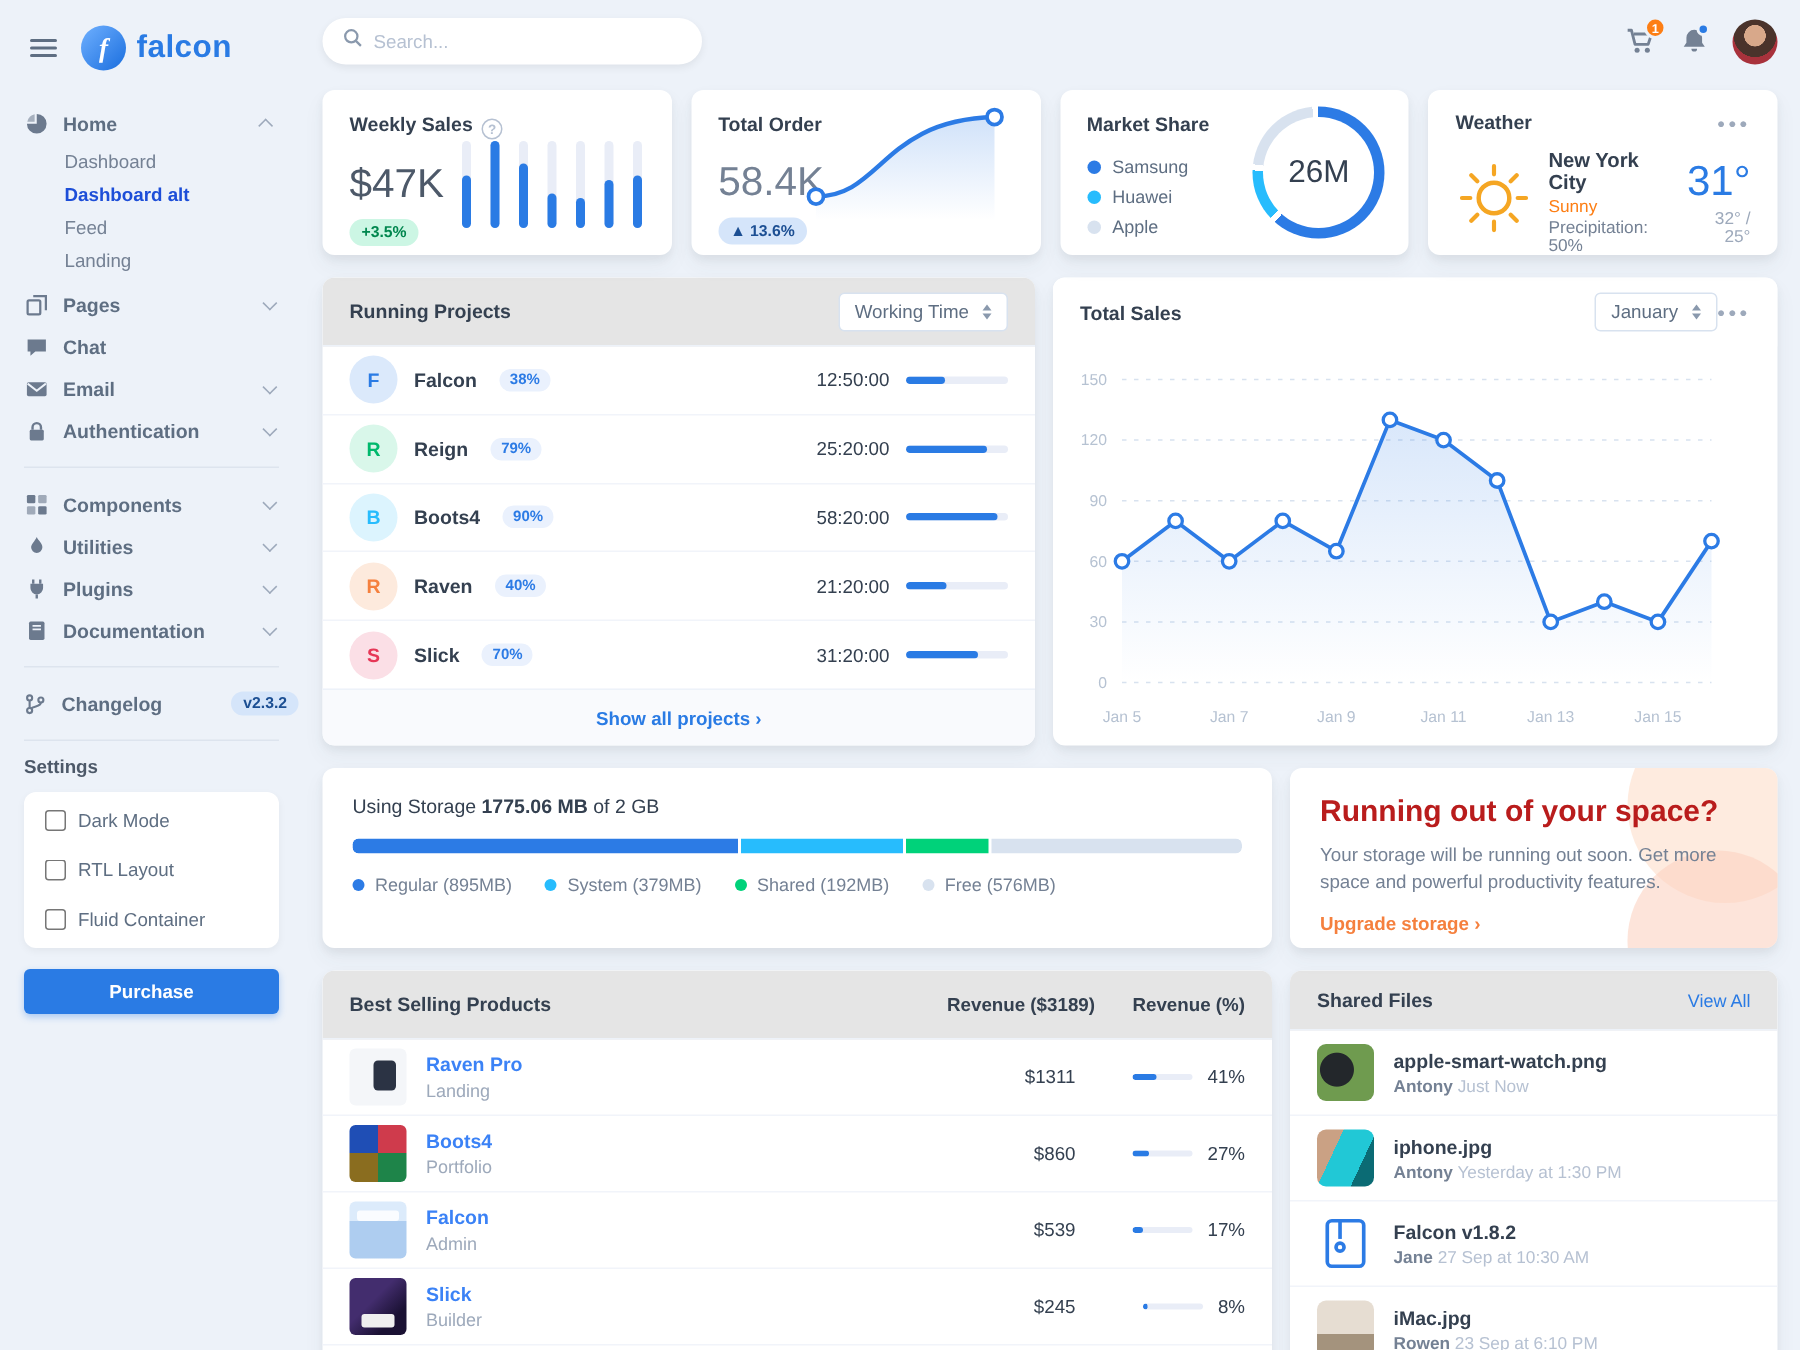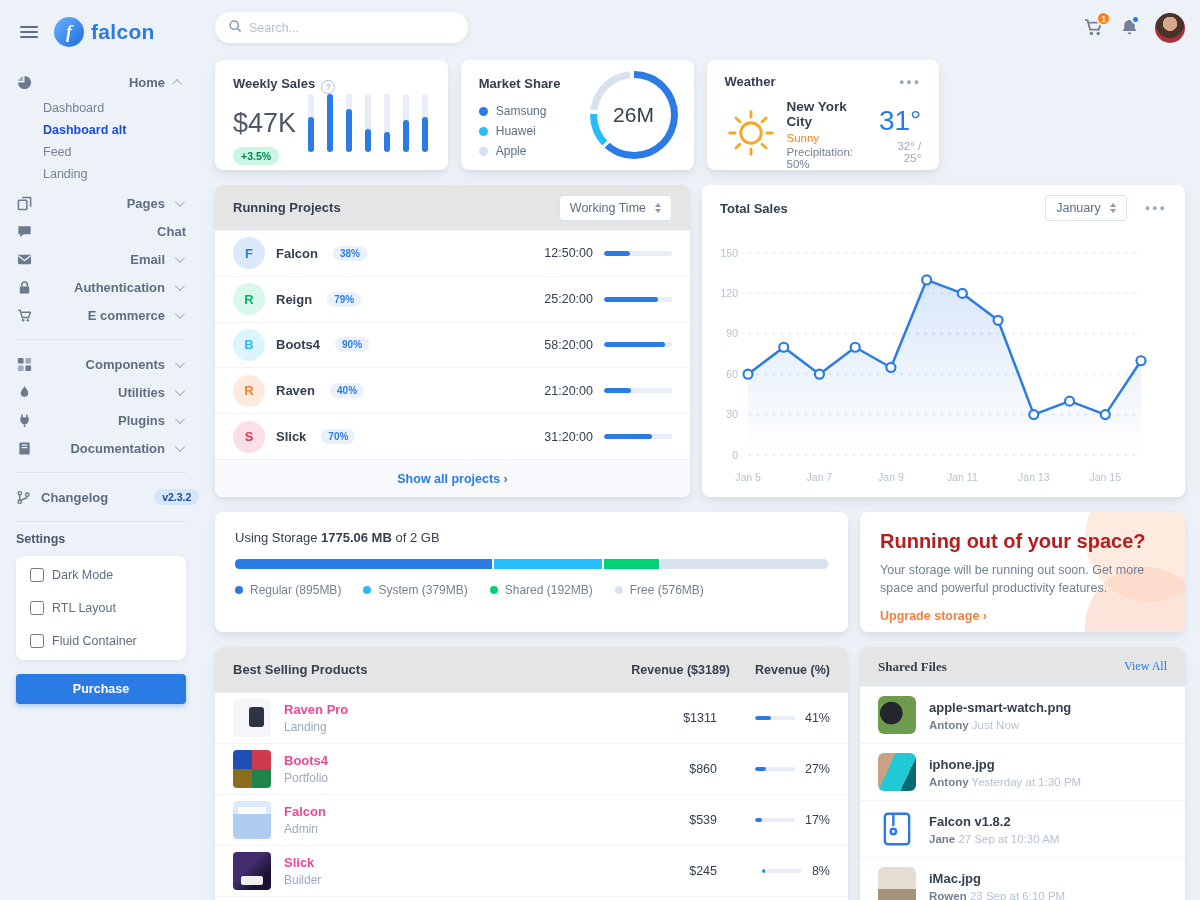--- a/index.html
+++ b/index.html
@@ -10,21 +10,21 @@
   
   .sidebar { width:200px; flex:0 0 200px; padding:10px 14px 0 16px; }
   .sb-head { display:flex; align-items:center; gap:12px; height:44px; }
   .hamburger { background:none; border:none; cursor:pointer; display:flex; flex-direction:column; gap:3px; padding:4px; }
   .hamburger span { width:18px; height:2px; background:#5e6e82; border-radius:1px; }
   .logo { display:flex; align-items:center; gap:7px; text-decoration:none; cursor:pointer; }
   .logo-mark { width:30px; height:30px; border-radius:50%; background:linear-gradient(135deg,#6fb0ff,#1a6ede);
     color:#fff; font-weight:bold; font-size:18px; display:flex; align-items:center; justify-content:center; font-family:"Liberation Serif", serif; font-style:italic;}
   .logo-text { font-size:21px; font-weight:bold; color:#2a7be4; letter-spacing:.3px; }
   .nav { margin-top:14px; }
-  .nav-item { display:flex; align-items:center; gap:10px; height:28px; cursor:pointer; font-size:13px; font-weight:bold; color:#5e6e82;text-align:right; }
+  .nav-item { display:flex; align-items:center; gap:10px; height:28px; cursor:pointer; font-size:13px; font-weight:bold; color:#5e6e82; }
   .nav-ic { width:16px; display:flex; justify-content:center; color:#6c7a8e; }
   .nav-label { flex:1; }
   .chev { width:7px; height:7px; border-right:1.6px solid #9da9bb; border-bottom:1.6px solid #9da9bb; margin-right:4px; }
   .chev.down { transform:rotate(45deg) translateY(-2px); }
   .chev.up { transform:rotate(-135deg) translateY(-2px); }
   .nav-sub { padding:2px 0 4px 27px; display:flex; flex-direction:column; gap:1px; }
   .nav-sub a { font-size:12.5px; color:#748194; height:21px; line-height:21px; text-decoration:none; cursor:pointer; }
   .nav-sub a.active { color:#1d4ed8; font-weight:bold; }
   .sb-divider { border:none; border-top:1px solid #dde4ee; margin:10px 0; }
   .version-badge { font-size:10.5px; font-weight:bold; color:#1c4f93; background:#d5e5fa; border-radius:10px; padding:2px 8px; margin-right:8px;margin-left:36px; }
@@ -101,21 +101,21 @@
   .av4 { background:#fbdfe6; color:#e63757; }
   .pname { font-size:13px; font-weight:bold; color:#344050; text-decoration:none; cursor:pointer; }
   .pbadge { font-size:10px; font-weight:bold; color:#2c7be5; background:#eaf1fd; border-radius:9px; padding:2px 7px; margin-left:4px; }
   .ptime { margin-left:auto; font-size:12.5px; color:#344050; }
   .pbar { width:68px; height:5px; background:#e9edf7; border-radius:3px; overflow:hidden; }
   .pbar .fill { height:100%; background:#2a7be4; border-radius:3px; }
   .card-footer { background:#f9fafd; border-top:1px solid #edf2f9; height:38px; display:flex; align-items:center; justify-content:center; }
   .link-blue { color:#2a7be4; font-size:12.5px; font-weight:bold; text-decoration:none; cursor:pointer; }
 
   
-  .ts-header-right { display:flex; align-items:center; gap:18px; }
+  .ts-header-right { display:flex; align-items:center; gap:0; }
   #ts-chart { flex:1; padding:6px 6px 0 4px; }
 
   
   .storage-card { padding:18px 20px; }
   .storage-title { font-size:13px; color:#344050; }
   .storage-title b { font-weight:bold; }
   #storage-bar { display:flex; gap:2px; height:10px; margin-top:14px; border-radius:4px; overflow:hidden; }
   .st-seg { height:100%; }
   .st-seg:first-child { border-radius:4px 0 0 4px; } .st-seg:last-child { border-radius:0 4px 4px 0; }
   .st-legend { display:flex; gap:22px; margin-top:14px; }
@@ -139,21 +139,21 @@
   .product-row { height:51px; display:flex; align-items:center; padding:0 18px; border-bottom:1px solid #f1f4fa; gap:13px; }
   .thumb { width:38px; height:38px; border-radius:4px; flex:0 0 38px; position:relative; overflow:hidden; }
   .thumb-raven { background:#f4f6f9; }
   .thumb-raven::after { content:""; position:absolute; right:7px; top:8px; width:15px; height:20px; background:#2b3344; border-radius:3px; }
   .thumb-boots { background:conic-gradient(#cf3b4c 0 25%, #1e8449 25% 50%, #8a6d1f 50% 75%, #1f4eb5 75%); }
   .thumb-falcon { background:linear-gradient(180deg,#dcebfb 0 35%, #aecdf0 35%); }
   .thumb-falcon::after { content:""; position:absolute; left:5px; top:6px; right:5px; height:7px; background:#fff; border-radius:2px; opacity:.85; }
   .thumb-slick { background:linear-gradient(135deg,#432d6e 0 40%, #1a1133 75%); }
   .thumb-slick::after { content:""; position:absolute; left:8px; bottom:5px; right:8px; height:9px; background:#efefef; border-radius:2px; }
   .p-info { flex:1; }
-  .p-name { font-size:13px; font-weight:bold; color:#ec4899; }
+  .p-name { font-size:13px; font-weight:bold; color:#3b82f6; }
   .p-cat { font-size:12px; color:#9da9bb; margin-top:3px; }
   .p-rev { width:118px; text-align:right; font-size:12.5px; color:#344050; }
   .pct-group { width:100px; display:flex; align-items:center; justify-content:flex-end; gap:10px; }
   .minibar { width:40px; height:4px; background:#e9edf7; border-radius:2px; overflow:hidden; }
   .minibar .fill { height:100%; background:#2a7be4; border-radius:2px; }
   .p-pct { font-size:12.5px; color:#344050; }
   .product-row.partial { border-bottom:none; }
 
   
   .file-row { height:57px; display:flex; align-items:center; padding:0 18px; gap:13px; border-bottom:1px solid #f1f4fa; cursor:pointer; }
@@ -231,31 +231,20 @@
         <span class="chev down"></span>
       </div>
       <div class="nav-item">
         <span class="nav-ic">
           <svg width="15" height="15" viewBox="0 0 16 16">
               <path d="M5 7V5.2a3 3 0 0 1 6 0V7" fill="none" stroke="currentColor" stroke-width="1.7"></path>
               <rect x="3" y="7" width="10" height="7.5" rx="1" fill="currentColor"></rect>
             </svg>
         </span>
         <span class="nav-label">Authentication</span>
-        <span class="chev down"></span>
-      </div>
-      <div class="nav-item">
-        <span class="nav-ic">
-          <svg width="15" height="15" viewBox="0 0 16 16">
-              <path d="M1.5 2.5h2l2 7.5h7l1.8-5.5H5" fill="none" stroke="currentColor" stroke-width="1.6" stroke-linejoin="round"></path>
-              <circle cx="6.5" cy="13" r="1.4" fill="currentColor"></circle>
-              <circle cx="11.5" cy="13" r="1.4" fill="currentColor"></circle>
-            </svg>
-        </span>
-        <span class="nav-label">E commerce</span>
         <span class="chev down"></span>
       </div>
       <hr class="sb-divider">
       <div class="nav-item">
         <span class="nav-ic">
           <svg width="15" height="15" viewBox="0 0 16 16">
               <rect x="1" y="1" width="6" height="6" rx="1" fill="currentColor"></rect>
               <rect x="9" y="1" width="6" height="6" rx="1" fill="currentColor" opacity=".6"></rect>
               <rect x="1" y="9" width="6" height="6" rx="1" fill="currentColor" opacity=".6"></rect>
               <rect x="9" y="9" width="6" height="6" rx="1" fill="currentColor"></rect>
@@ -382,20 +371,39 @@
             </div>
             <div class="wbar">
               <div class="wbar-fill" style="height: 55%;"></div>
             </div>
             <div class="wbar">
               <div class="wbar-fill" style="height: 60%;"></div>
             </div>
           </div>
       </div>
 
+      <div class="card">
+        <span class="card-title">Total Order</span>
+        <div class="stat-value" style="color:#748194">58.4K</div>
+        <span class="badge-soft badge-blue">▲ 13.6%</span>
+        <div class="order-chart">
+          <svg width="150" height="82" viewBox="0 0 150 82">
+            <defs>
+              <linearGradient id="tog" x1="0" y1="0" x2="0" y2="1">
+                <stop offset="0" stop-color="#2c7be5" stop-opacity=".22"></stop>
+                <stop offset="1" stop-color="#2c7be5" stop-opacity="0"></stop>
+              </linearGradient>
+            </defs>
+            <path d="M14 64 C58 64 58 13 133 11 L133 80 L14 80 Z" fill="url(#tog)"></path>
+            <path d="M14 64 C58 64 58 13 133 11" fill="none" stroke="#2c7be5" stroke-width="3" stroke-linecap="round"></path>
+            <circle cx="14" cy="64" r="5" fill="#fff" stroke="#2c7be5" stroke-width="2.5"></circle>
+            <circle cx="133" cy="11" r="5" fill="#fff" stroke="#2c7be5" stroke-width="2.5"></circle>
+          </svg>
+        </div>
+      </div>
 
       <div class="card">
         <span class="card-title">Market Share</span>
         <div class="ms-legend">
           <div class="ms-item">
               <span class="ms-dot" style="background: rgb(44, 123, 229);"></span>
               <span>Samsung</span>
             </div>
           <div class="ms-item">
               <span class="ms-dot" style="background: rgb(39, 188, 253);"></span>
@@ -665,21 +673,21 @@
               </span>
             <span class="p-pct">8%</span>
           </span>
         </div>
         <div class="product-row partial">
           
         </div>
       </div>
 
       <div class="card">
-        <div class="card-header" style="height:40px;font-family:Liberation Serif, serif;">
+        <div class="card-header" style="height:40px;">
           <span class="card-title">Shared Files</span>
           <a class="link-blue" style="font-weight:normal;font-size:12px;">View All</a>
         </div>
         <div class="file-row">
           <span class="fthumb fthumb-watch"></span>
           <span>
             <div class="f-name">apple-smart-watch.png</div>
             <div class="f-meta"><b>Antony</b> <span>Just Now</span></div>
           </span>
         </div>

